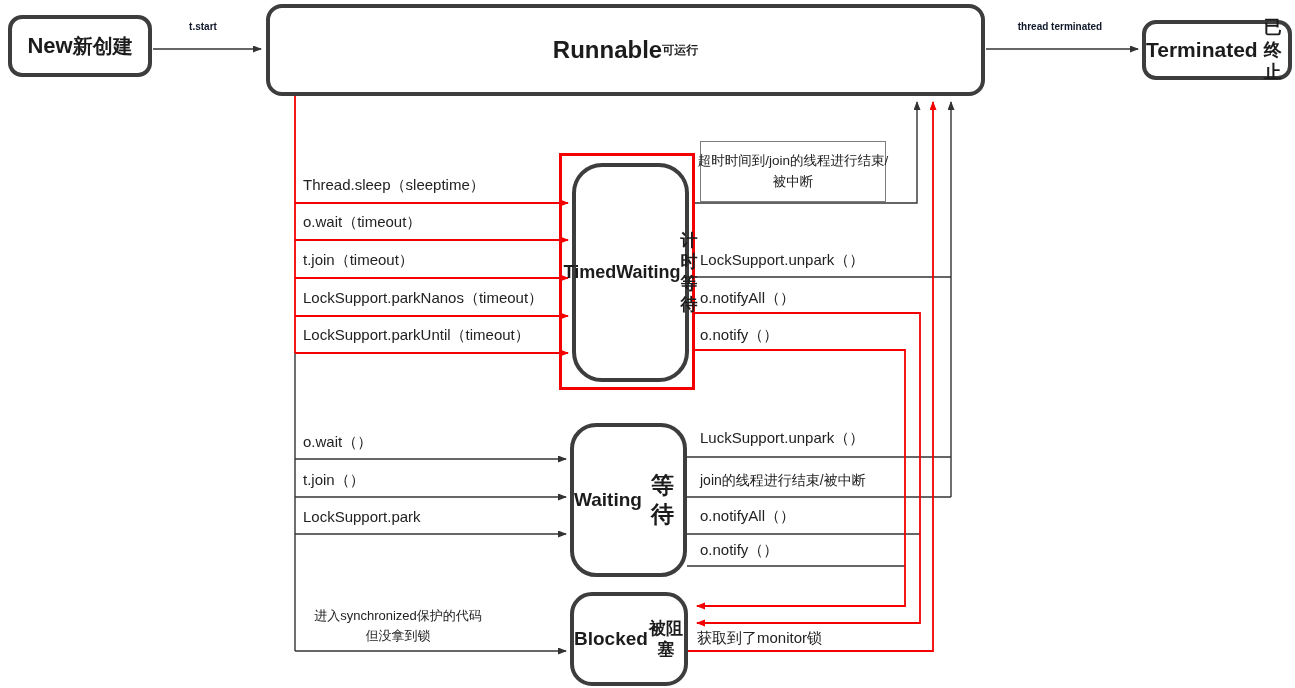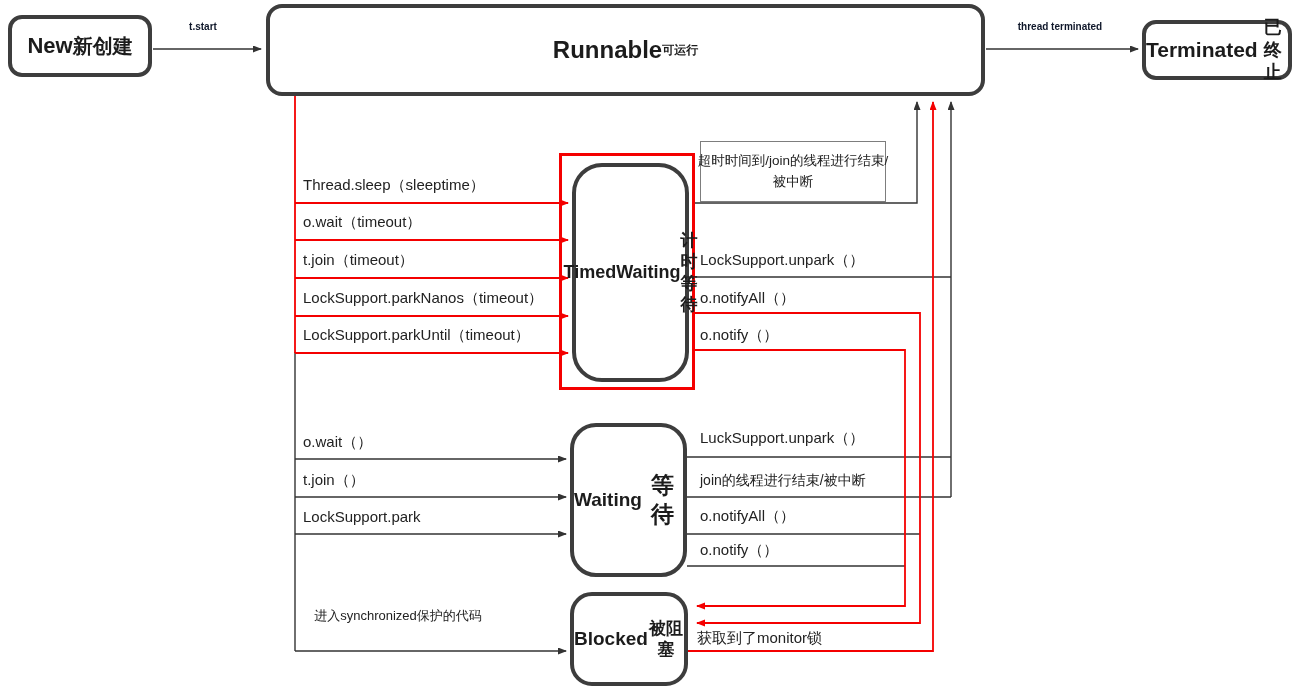--- a/index.html
+++ b/index.html
@@ -110,20 +110,21 @@
   <div class="lbl" style="left:303px;top:213px;">o.wait（timeout）</div>
   <div class="lbl" style="left:303px;top:251px;">t.join（timeout）</div>
   <div class="lbl" style="left:303px;top:289px;">LockSupport.parkNanos（timeout）</div>
   <div class="lbl" style="left:303px;top:326px;">LockSupport.parkUntil（timeout）</div>
   <div class="lbl" style="left:303px;top:433px;">o.wait（）</div>
   <div class="lbl" style="left:303px;top:471px;">t.join（）</div>
   <div class="lbl" style="left:303px;top:508px;">LockSupport.park</div>
 
   <div class="lbl lbl-cn two-line" style="left:298px;top:606px;width:200px;font-size:13px;">
     <div>进入synchronized保护的代码</div>
+    <div>但没拿到锁</div>
   </div>
 
   <div class="note-box" style="left:700px;top:141px;width:186px;height:61px;">
     <div>超时时间到/join的线程进行结束/</div>
     <div>被中断</div>
   </div>
 
   <div class="lbl" style="left:700px;top:251px;">LockSupport.unpark（）</div>
   <div class="lbl" style="left:700px;top:289px;">o.notifyAll（）</div>
   <div class="lbl" style="left:700px;top:326px;">o.notify（）</div>

